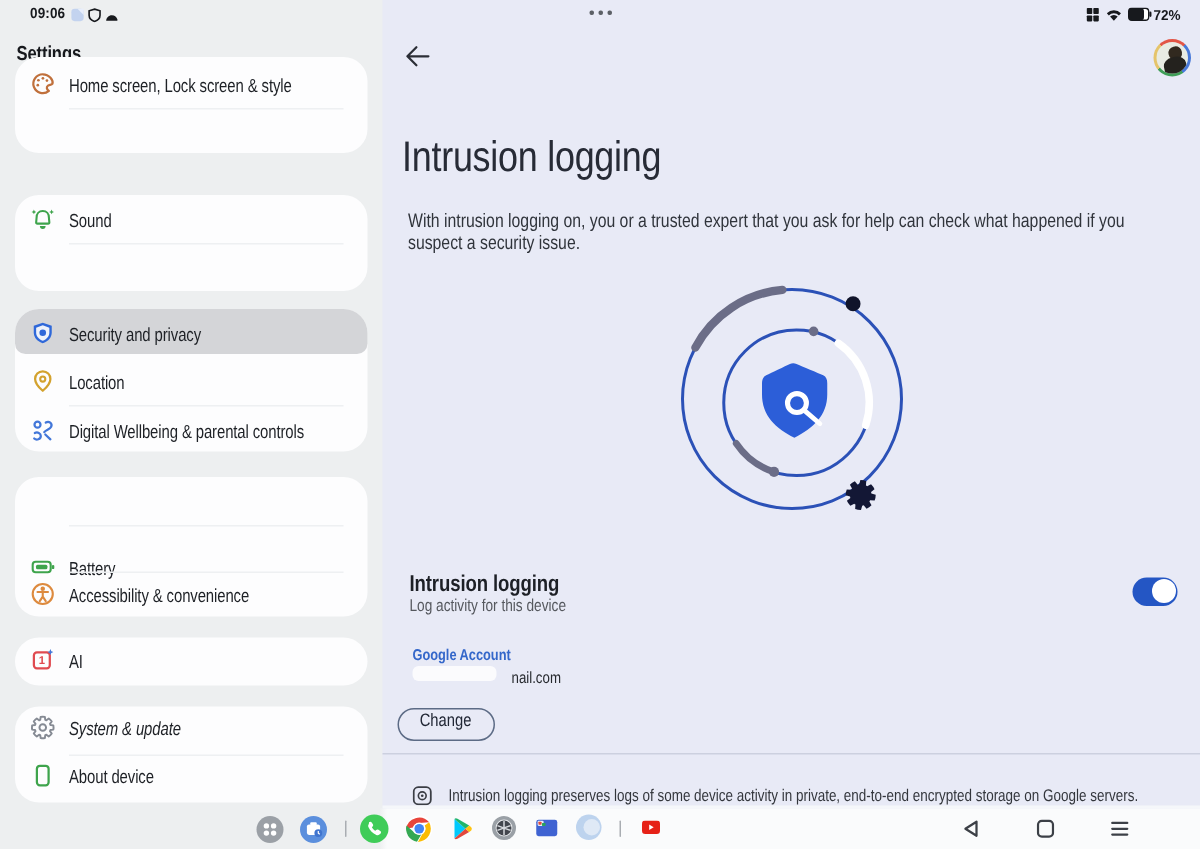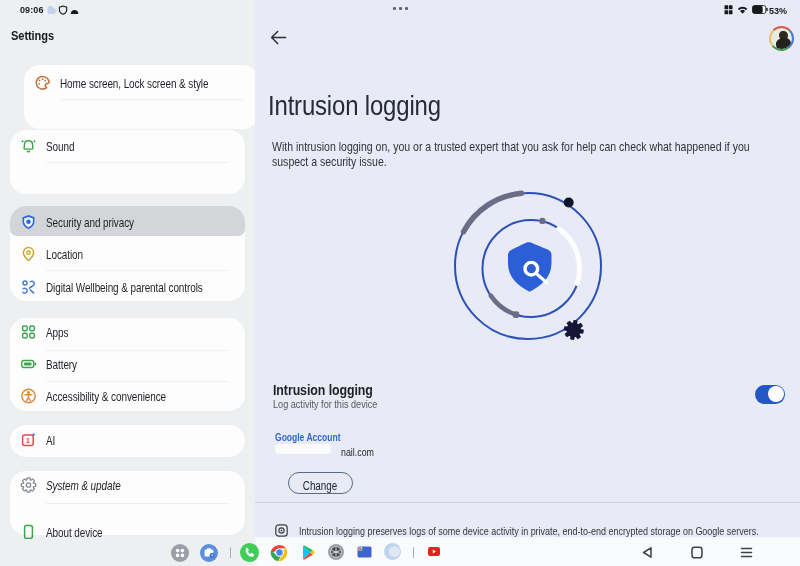--- a/index.html
+++ b/index.html
@@ -28,21 +28,21 @@
   <div class="abs" style="left:20px;top:4.2px;font-size:9.8px;font-weight:700;color:#17191d;letter-spacing:0.1px;transform:scaleX(0.92);transform-origin:left top;">09:06</div>
 
   <svg class="abs" style="left:47px;top:5px" width="33" height="10" viewBox="0 0 36 11">
     <rect x="0.5" y="1" width="9" height="9" rx="2.4" fill="#c3d3ef"></rect>
     <path d="M5 1 h4.5 v4.5 z" fill="#e8eefb"></path>
     <path d="M17.5 1.2 L21.5 2.4 V5.6 C21.5 8 19.8 9.4 17.5 10.2 C15.2 9.4 13.5 8 13.5 5.6 V2.4 Z" fill="none" stroke="#17191d" stroke-width="1.2"></path>
     <path d="M26 9.8 C26 7.4 27.8 5.6 30.2 5.6 C32.2 5.6 33.9 7 34.3 8.9 C34.35 9.2 34.3 9.8 33.6 9.8 Z" fill="#17191d"></path>
   </svg>
   <div class="abs" style="left:10.5px;top:28px;font-size:13.5px;font-weight:700;color:#17191d;letter-spacing:-0.1px;transform:scaleX(0.82);transform-origin:left top;">Settings</div>
 
-  <div class="card" style="top:65px;height:64px;margin-left:14px;">
+  <div class="card" style="top:38px;height:64px;">
     <div class="row" style="top:2px;height:32px;">
       <svg class="ricon" viewBox="0 0 17 17">
         <path d="M8.5 2 a6.3 6.3 0 1 0 4.1 11.1 c-1.5-0.8-1.9-2.6-0.6-3.5 c1-0.7 2.4-0.4 3-1.4 C15.6 6 13 2 8.5 2 Z" fill="none" stroke="#c0703c" stroke-width="1.5" stroke-linejoin="round"></path>
         <circle cx="5.6" cy="6" r="0.9" fill="#c0703c"></circle>
           <circle cx="8.6" cy="4.7" r="0.9" fill="#c0703c"></circle>
         <circle cx="11.3" cy="6.2" r="0.9" fill="#c0703c"></circle>
           <circle cx="5.2" cy="9.3" r="0.9" fill="#c0703c"></circle>
       </svg>
       <span class="rowlbl">Home screen, Lock screen &amp; style</span>
     </div>
@@ -85,33 +85,22 @@
         <circle cx="5" cy="4.6" r="2" fill="none" stroke="#4377d9" stroke-width="1.5"></circle>
         <path d="M10.5 3.2 c2.2-1.4 4.6 0.6 3.6 2.8 c-0.8 1.8-3.4 2-4.6 3.6" fill="none" stroke="#4377d9" stroke-width="1.5" stroke-linecap="round"></path>
         <path d="M3.2 10.2 c1.8-1 4 0.2 4 2 c0 2.2-2.9 3-4.4 1.6" fill="none" stroke="#4377d9" stroke-width="1.5" stroke-linecap="round"></path>
         <path d="M10.2 11.2 l3.4 3.2" stroke="#4377d9" stroke-width="1.5" stroke-linecap="round"></path>
       </svg>
       <span class="rowlbl">Digital Wellbeing &amp; parental controls</span>
     </div>
   </div>
 
   <div class="card" style="top:318px;height:93px;">
-    <div class="row" style="top:-2px;height:31px;">
-      <svg class="ricon" viewBox="0 0 17 17">
-        <g fill="none" stroke="#3ea44c" stroke-width="1.5">
-          <rect x="2.6" y="2.6" width="4.6" height="4.6" rx="1.4"></rect>
-          <rect x="9.8" y="2.6" width="4.6" height="4.6" rx="1.4"></rect>
-          <rect x="2.6" y="9.8" width="4.6" height="4.6" rx="1.4"></rect>
-          <rect x="9.8" y="9.8" width="4.6" height="4.6" rx="1.4"></rect>
-        </g>
-      </svg>
-      <span class="rowlbl">Apps</span>
-    </div>
     <div class="divid" style="top:31.5px;"></div>
-    <div class="row" style="top:30px;height:31px;">
+    <div class="row" style="top:44px;height:31px;">
       <svg class="ricon" viewBox="0 0 17 17">
         <rect x="1.8" y="5" width="12" height="7" rx="2" fill="none" stroke="#3ea44c" stroke-width="1.4"></rect>
         <rect x="4" y="7" width="7.6" height="3" rx="1" fill="#3ea44c"></rect>
         <rect x="14.6" y="7.1" width="1.6" height="2.8" rx="0.8" fill="#3ea44c"></rect>
       </svg>
       <span class="rowlbl">Battery</span>
     </div>
     <div class="divid" style="top:62.5px;"></div>
     <div class="row" style="top:62px;height:31px;text-decoration:underline;">
       <svg class="ricon" viewBox="0 0 17 17">
@@ -136,21 +125,21 @@
 
   <div class="card" style="top:471px;height:64px;">
     <div class="row" style="top:-2px;height:32px;font-style:italic;">
       <svg class="ricon" viewBox="0 0 17 17">
         <path d="M7.10 1.44 A7.2 7.2 0 0 1 9.90 1.44 L10.18 3.37 A5.4 5.4 0 0 1 10.94 3.68 L12.50 2.51 A7.2 7.2 0 0 1 14.49 4.50 L13.32 6.06 A5.4 5.4 0 0 1 13.63 6.82 L15.56 7.10 A7.2 7.2 0 0 1 15.56 9.90 L13.63 10.18 A5.4 5.4 0 0 1 13.32 10.94 L14.49 12.50 A7.2 7.2 0 0 1 12.50 14.49 L10.94 13.32 A5.4 5.4 0 0 1 10.18 13.63 L9.90 15.56 A7.2 7.2 0 0 1 7.10 15.56 L6.82 13.63 A5.4 5.4 0 0 1 6.06 13.32 L4.50 14.49 A7.2 7.2 0 0 1 2.51 12.50 L3.68 10.94 A5.4 5.4 0 0 1 3.37 10.18 L1.44 9.90 A7.2 7.2 0 0 1 1.44 7.10 L3.37 6.82 A5.4 5.4 0 0 1 3.68 6.06 L2.51 4.50 A7.2 7.2 0 0 1 4.50 2.51 L6.06 3.68 A5.4 5.4 0 0 1 6.82 3.37 Z" fill="none" stroke="#868b94" stroke-width="1.3" stroke-linejoin="round"></path>
         <circle cx="8.5" cy="8.5" r="2.2" fill="none" stroke="#868b94" stroke-width="1.3"></circle>
       </svg>
       <span class="rowlbl">System &amp; update</span>
     </div>
     <div class="divid" style="top:31.5px;"></div>
-    <div class="row" style="top:45px;height:32px;">
+    <div class="row" style="top:30px;height:32px;">
       <svg class="ricon" viewBox="0 0 17 17">
         <rect x="4.6" y="2" width="7.8" height="13" rx="2" fill="none" stroke="#3ea44c" stroke-width="1.5"></rect>
       </svg>
       <span class="rowlbl">About device</span>
     </div>
   </div>
 </div>
 
 <div id="right" class="abs">
 
@@ -168,21 +157,21 @@
         <rect x="5.3" y="6.9" width="4" height="4.4" rx="0.6"></rect>
     </g>
     <path d="M15.2 5.3 a7.4 7.4 0 0 1 10.4 0 l-1.5 1.6 a5.2 5.2 0 0 0 -7.4 0 Z" fill="#17191d"></path>
     <path d="M17.6 7.8 a4 4 0 0 1 5.6 0 L20.4 10.8 Z" fill="#17191d"></path>
   </svg>
   <svg class="abs" style="left:496.5px;top:5px;" width="16" height="9" viewBox="0 0 18 10">
     <rect x="0.5" y="0.5" width="15" height="9" rx="2.5" fill="#fff" stroke="#17191d" stroke-width="1"></rect>
     <rect x="0.5" y="0.5" width="11.5" height="9" rx="2.5" fill="#17191d"></rect>
     <rect x="16" y="3" width="1.6" height="4" rx="0.8" fill="#17191d"></rect>
   </svg>
-  <div class="abs" style="left:513.5px;top:4.8px;font-size:9.5px;font-weight:700;color:#17191d;transform:scaleX(0.95);transform-origin:left top;">53%</div>
+  <div class="abs" style="left:513.5px;top:4.8px;font-size:9.5px;font-weight:700;color:#17191d;transform:scaleX(0.95);transform-origin:left top;">72%</div>
 
   <svg class="abs" style="left:14px;top:29.5px;" width="18" height="15" viewBox="0 0 18 15">
     <path d="M8.6 1.5 L2.6 7.5 L8.6 13.5 M3.1 7.5 H16.6" fill="none" stroke="#2b2e36" stroke-width="1.5" stroke-linecap="round" stroke-linejoin="round"></path>
   </svg>
 
   <div class="abs" style="left:514px;top:26px;width:25px;height:25px;border-radius:50%;
        background:conic-gradient(#e25546 0 12%, #4879d8 12% 40%, #3f9e58 40% 64%, #e5c46a 64% 88%, #e25546 88% 100%);"></div>
   <div class="abs" style="left:516px;top:28px;width:21px;height:21px;border-radius:50%;background:#e8ebe3;overflow:hidden;">
     <div class="abs" style="left:8px;top:2.5px;width:8.5px;height:9px;border-radius:48%;background:#31291f;transform:rotate(-10deg);"></div>
     <div class="abs" style="left:5px;top:10px;width:14.5px;height:12px;border-radius:45% 45% 10% 10%;background:#24221e;transform:rotate(-12deg);"></div>
@@ -217,22 +206,22 @@
   <div class="abs" style="left:499.5px;top:384.5px;width:30.5px;height:19px;border-radius:9.5px;background:#2456c4;">
     <div class="abs" style="right:1.5px;top:1.5px;width:16px;height:16px;border-radius:50%;background:#fff;"></div>
   </div>
 
   <div class="abs" style="left:20px;top:432px;font-size:10.4px;font-weight:700;color:#3467ca;
        transform:scaleX(0.82);transform-origin:left top;white-space:nowrap;">Google Account</div>
   <div class="abs" style="left:20px;top:444px;width:56px;height:10px;background:rgba(255,255,255,0.8);border-radius:4px;"></div>
   <div class="abs" style="left:85.5px;top:446.3px;font-size:10.8px;color:#26292e;
        transform:scaleX(0.82);transform-origin:left top;white-space:nowrap;">nail.com</div>
 
-  <div class="abs" style="left:33px;top:471.5px;width:63px;height:20px;border:1.3px solid #5c6b85;border-radius:11.5px;
-       display:flex;align-items:flex-end;justify-content:center;">
+  <div class="abs" style="left:10px;top:471.5px;width:63px;height:20px;border:1.3px solid #5c6b85;border-radius:11.5px;
+       display:flex;align-items:flex-start;justify-content:center;">
     <span style="font-size:12px;font-weight:500;color:#202634;transform:scaleX(0.82);">Change</span>
   </div>
 
   <div class="abs" style="left:0;top:501.5px;width:545px;height:1px;background:#ccd0df;"></div>
   <svg class="abs" style="left:20px;top:523.5px;" width="13" height="13" viewBox="0 0 13 13">
     <rect x="0.8" y="0.8" width="11.4" height="11.4" rx="3" fill="none" stroke="#3b3e45" stroke-width="1.2"></rect>
     <circle cx="6.5" cy="6.5" r="2.6" fill="none" stroke="#3b3e45" stroke-width="1.1"></circle>
     <circle cx="6.5" cy="6.5" r="0.9" fill="#3b3e45"></circle>
   </svg>
   <div class="abs" style="left:44px;top:525.2px;font-size:11.3px;color:#33363c;

